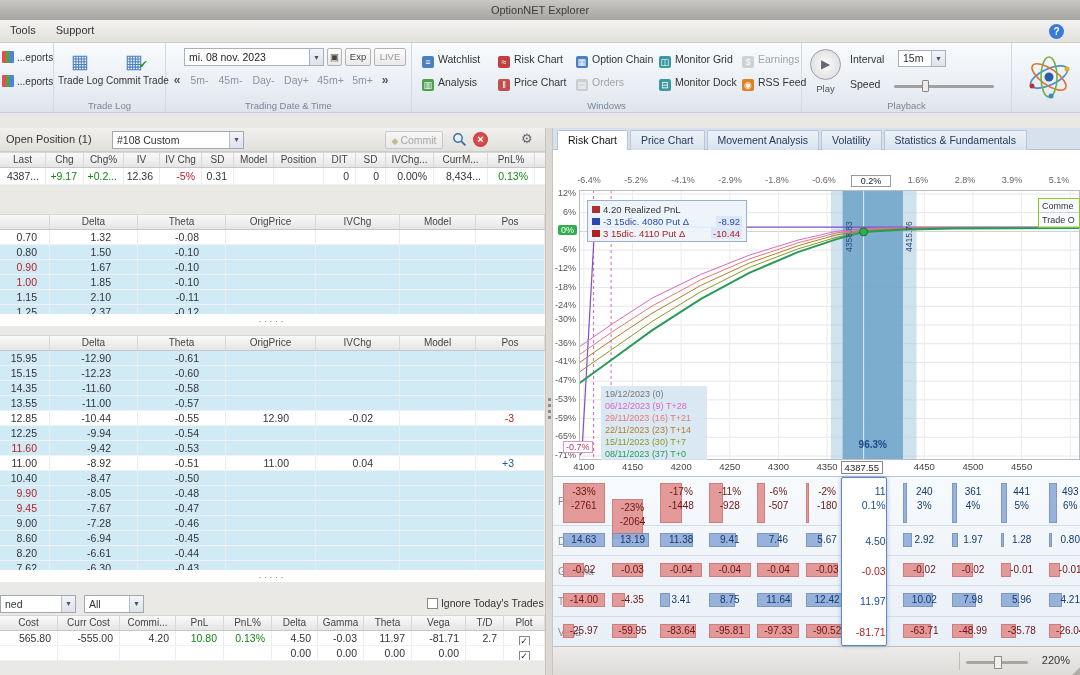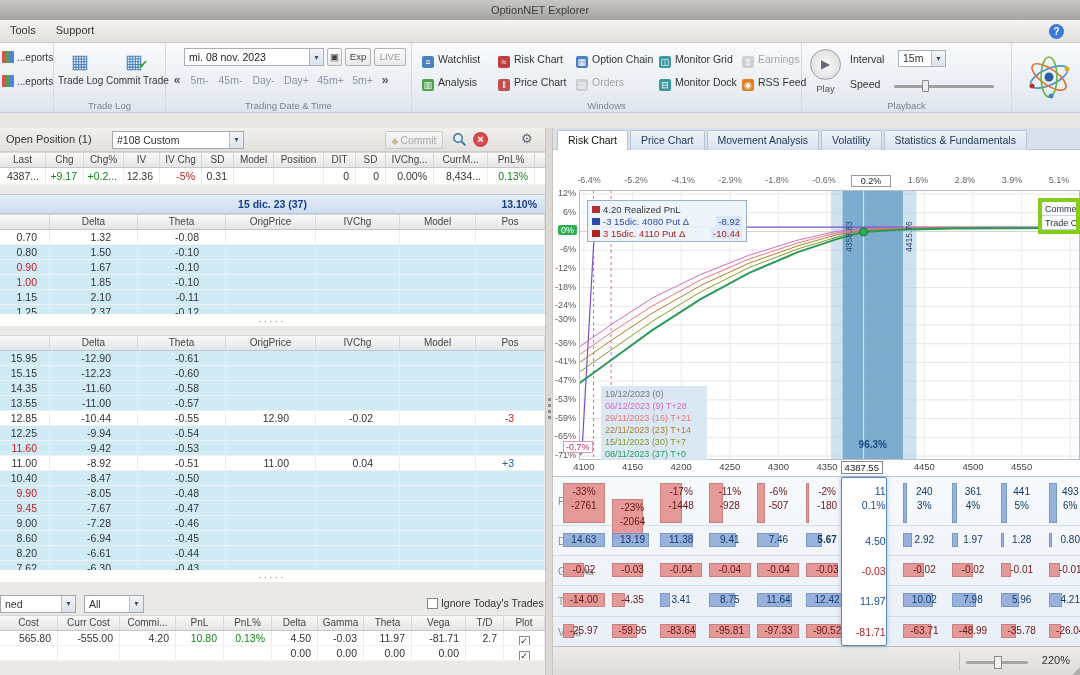--- a/index.html
+++ b/index.html
@@ -99,21 +99,21 @@
 #ylabels{position:absolute;left:0;top:0;width:26px;height:270px;}
 .yl{position:absolute;right:3px;font-size:9px;color:#555;}
 .yl.zero{background:#2fae4f;color:#fff;border-radius:2px;padding:0 3px;right:2px;}
 #plot{position:absolute;left:26px;top:0;}
 .legend{position:absolute;left:34px;top:10px;width:160px;background:rgba(236,243,250,.93);border:1px solid #9ab0cc;padding:2px 4px;font-size:9.5px;}
 .lg-row{display:flex;align-items:center;height:12px;white-space:nowrap;}
 .lg-ic{width:8px;height:7px;margin-right:3px;flex:0 0 auto;}
 .lg-tx{overflow:hidden;}
 .lg-val{margin-left:auto;background:#dce8f8;padding:0 2px;}
 .datesbox{position:absolute;left:48px;top:196px;width:106px;background:rgba(213,229,243,.88);padding:2px 4px;font-size:9px;line-height:12px;white-space:nowrap;}
-.sidebox{position:absolute;right:0;top:8px;width:42px;background:#fafcff;border:4px solid #84cc16;font-size:9px;color:#334;overflow:hidden;}
+.sidebox{position:absolute;right:0;top:8px;width:42px;background:#fafcff;border:1px solid #84cc16;font-size:9px;color:#334;overflow:hidden;}
 .sb-line{height:14px;line-height:14px;padding-left:3px;border-bottom:1px solid #c8d2e0;white-space:nowrap;}
 .lowlabel{position:absolute;left:10px;top:251px;background:#fff;border:1px solid #d898b8;color:#c03060;font-size:9px;padding:0 2px;}
 #xaxis{position:absolute;top:332px;left:0;right:0;height:16px;background:#fff;}
 .xl{position:absolute;top:1px;width:48px;text-align:center;font-size:9.5px;color:#444;}
 .xl.cur{width:auto;padding:0 3px;border:1px solid #888;background:#fff;color:#222;}
 #greeks{position:absolute;top:348px;left:0;right:0;height:170px;background:linear-gradient(#f7fafd,#e9eff7);border-top:1px solid #b8c4d4;}
 .grow{position:absolute;left:0;right:0;}
 .glbl{position:absolute;left:5px;top:50%;transform:translateY(-50%);color:#8a8a8a;font-size:10px;}
 .gcell{position:absolute;width:44px;}
 .gcell.pnl{height:44px;}
@@ -234,24 +234,20 @@
         <circle cx="6" cy="6" r="4.2" fill="#e8f0f8" stroke="#3a6ea5" stroke-width="1.4"></circle>
         <line x1="9.4" y1="9.4" x2="13.4" y2="13.4" stroke="#3a6ea5" stroke-width="1.8"></line>
       </svg>
       <span class="redx">×</span>
       <span class="gear">⚙</span>
     </div>
     <div id="summary-table">
         <div class="thead"><span class="hcell" style="width: 46px;">Last</span><span class="hcell" style="width: 38px;">Chg</span><span class="hcell" style="width: 40px;">Chg%</span><span class="hcell" style="width: 36px;">IV</span><span class="hcell" style="width: 42px;">IV Chg</span><span class="hcell" style="width: 32px;">SD</span><span class="hcell" style="width: 40px;">Model</span><span class="hcell" style="width: 50px;">Position</span><span class="hcell" style="width: 32px;">DIT</span><span class="hcell" style="width: 30px;">SD</span><span class="hcell" style="width: 48px;">IVChg...</span><span class="hcell" style="width: 54px;">CurrM...</span><span class="hcell" style="width: 47px;">PnL%</span></div>
         <div class="trow srow"><span class="tcell" style="width: 46px; color: rgb(51, 51, 51);">4387...</span><span class="tcell" style="width: 38px; color: rgb(18, 135, 18);">+9.17</span><span class="tcell" style="width: 40px; color: rgb(18, 135, 18);">+0.2...</span><span class="tcell" style="width: 36px; color: rgb(51, 51, 51);">12.36</span><span class="tcell" style="width: 42px; color: rgb(187, 32, 32);">-5%</span><span class="tcell" style="width: 32px; color: rgb(51, 51, 51);">0.31</span><span class="tcell" style="width: 40px; color: rgb(51, 51, 51);"></span><span class="tcell" style="width: 50px; color: rgb(51, 51, 51);"></span><span class="tcell" style="width: 32px; color: rgb(51, 51, 51);">0</span><span class="tcell" style="width: 30px; color: rgb(51, 51, 51);">0</span><span class="tcell" style="width: 48px; color: rgb(51, 51, 51);">0.00%</span><span class="tcell" style="width: 54px; color: rgb(51, 51, 51);">8,434...</span><span class="tcell" style="width: 47px; color: rgb(18, 135, 18);">0.13%</span></div>
       </div>
-    <div class="expiry-hdr">
-      <span class="exp-lbl">15 dic. 23 (37)</span>
-      <span class="exp-val">13.10%</span>
-    </div>
     <div id="calls-table">
         <div class="thead"><span class="hcell" style="width: 50px;"></span><span class="hcell" style="width: 88px;">Delta</span><span class="hcell" style="width: 88px;">Theta</span><span class="hcell" style="width: 90px;">OrigPrice</span><span class="hcell" style="width: 84px;">IVChg</span><span class="hcell" style="width: 76px;">Model</span><span class="hcell" style="width: 69px;">Pos</span></div>
         <div class="trow"><span class="tcell" style="width: 50px; padding-right: 12px;">0.70</span><span class="tcell" style="width: 88px; padding-right: 26px;">1.32</span><span class="tcell" style="width: 88px; padding-right: 26px;">-0.08</span><span class="tcell" style="width: 90px; padding-right: 26px;"></span><span class="tcell" style="width: 84px; padding-right: 26px;"></span><span class="tcell" style="width: 76px; padding-right: 0px;"></span><span class="tcell" style="width: 69px; padding-right: 30px;"></span></div>
         <div class="trow hl"><span class="tcell" style="width: 50px; padding-right: 12px;">0.80</span><span class="tcell" style="width: 88px; padding-right: 26px;">1.50</span><span class="tcell" style="width: 88px; padding-right: 26px;">-0.10</span><span class="tcell" style="width: 90px; padding-right: 26px;"></span><span class="tcell" style="width: 84px; padding-right: 26px;"></span><span class="tcell" style="width: 76px; padding-right: 0px;"></span><span class="tcell" style="width: 69px; padding-right: 30px;"></span></div>
         <div class="trow hl"><span class="tcell" style="width: 50px; padding-right: 12px; color: rgb(187, 32, 32);">0.90</span><span class="tcell" style="width: 88px; padding-right: 26px;">1.67</span><span class="tcell" style="width: 88px; padding-right: 26px;">-0.10</span><span class="tcell" style="width: 90px; padding-right: 26px;"></span><span class="tcell" style="width: 84px; padding-right: 26px;"></span><span class="tcell" style="width: 76px; padding-right: 0px;"></span><span class="tcell" style="width: 69px; padding-right: 30px;"></span></div>
         <div class="trow hl"><span class="tcell" style="width: 50px; padding-right: 12px; color: rgb(187, 32, 32);">1.00</span><span class="tcell" style="width: 88px; padding-right: 26px;">1.85</span><span class="tcell" style="width: 88px; padding-right: 26px;">-0.10</span><span class="tcell" style="width: 90px; padding-right: 26px;"></span><span class="tcell" style="width: 84px; padding-right: 26px;"></span><span class="tcell" style="width: 76px; padding-right: 0px;"></span><span class="tcell" style="width: 69px; padding-right: 30px;"></span></div>
         <div class="trow hl"><span class="tcell" style="width: 50px; padding-right: 12px;">1.15</span><span class="tcell" style="width: 88px; padding-right: 26px;">2.10</span><span class="tcell" style="width: 88px; padding-right: 26px;">-0.11</span><span class="tcell" style="width: 90px; padding-right: 26px;"></span><span class="tcell" style="width: 84px; padding-right: 26px;"></span><span class="tcell" style="width: 76px; padding-right: 0px;"></span><span class="tcell" style="width: 69px; padding-right: 30px;"></span></div>
         <div class="partial">
           <div class="trow hl"><span class="tcell" style="width: 50px; padding-right: 12px;">1.25</span><span class="tcell" style="width: 88px; padding-right: 26px;">2.37</span><span class="tcell" style="width: 88px; padding-right: 26px;">-0.12</span><span class="tcell" style="width: 90px; padding-right: 26px;"></span><span class="tcell" style="width: 84px; padding-right: 26px;"></span><span class="tcell" style="width: 76px; padding-right: 0px;"></span><span class="tcell" style="width: 69px; padding-right: 30px;"></span></div>
         </div>
@@ -543,21 +539,21 @@
           <span class="gbar nb" style="width: 42px;"></span>
           <span class="gtx" style="color: rgb(109, 20, 20);">-97.33</span>
         </div>
         <div class="gcell pnl" style="left: 252.068px; top: 2px;">
           <span class="gbar nb" style="width: 3px;"></span>
           <span class="gtx l1" style="color: rgb(109, 20, 20);">-2%</span>
           <span class="gtx l2" style="color: rgb(109, 20, 20);">-180</span>
         </div>
         <div class="gcell one" style="left: 252.068px; top: 55px;">
           <span class="gbar pb" style="width: 16.2775px;"></span>
-          <span class="gtx" style="color: rgb(18, 58, 109); font-weight: bold;">5.67</span>
+          <span class="gtx" style="color: rgb(18, 58, 109);">5.67</span>
         </div>
         <div class="gcell one" style="left: 252.068px; top: 85px;">
           <span class="gbar nb" style="width: 31.5px;"></span>
           <span class="gtx" style="color: rgb(109, 20, 20);">-0.03</span>
         </div>
         <div class="gcell one" style="left: 252.068px; top: 115px;">
           <span class="gbar pb" style="width: 37.26px;"></span>
           <span class="gtx" style="color: rgb(18, 58, 109);">12.42</span>
         </div>
         <div class="gcell one" style="left: 252.068px; top: 146px;">

